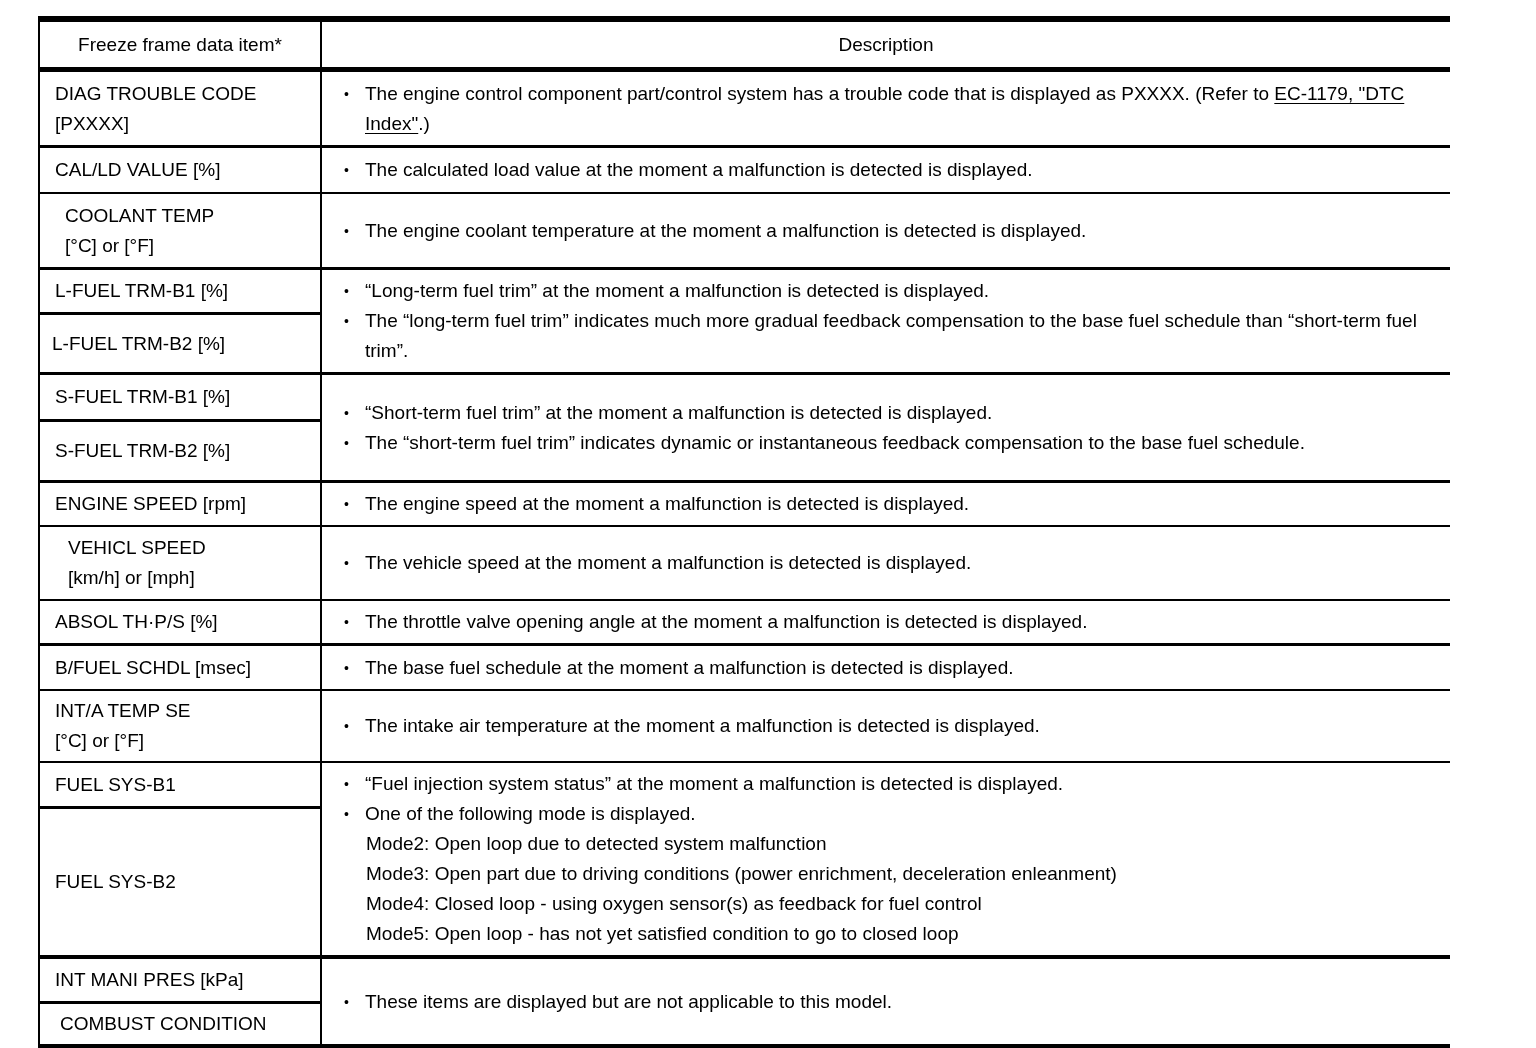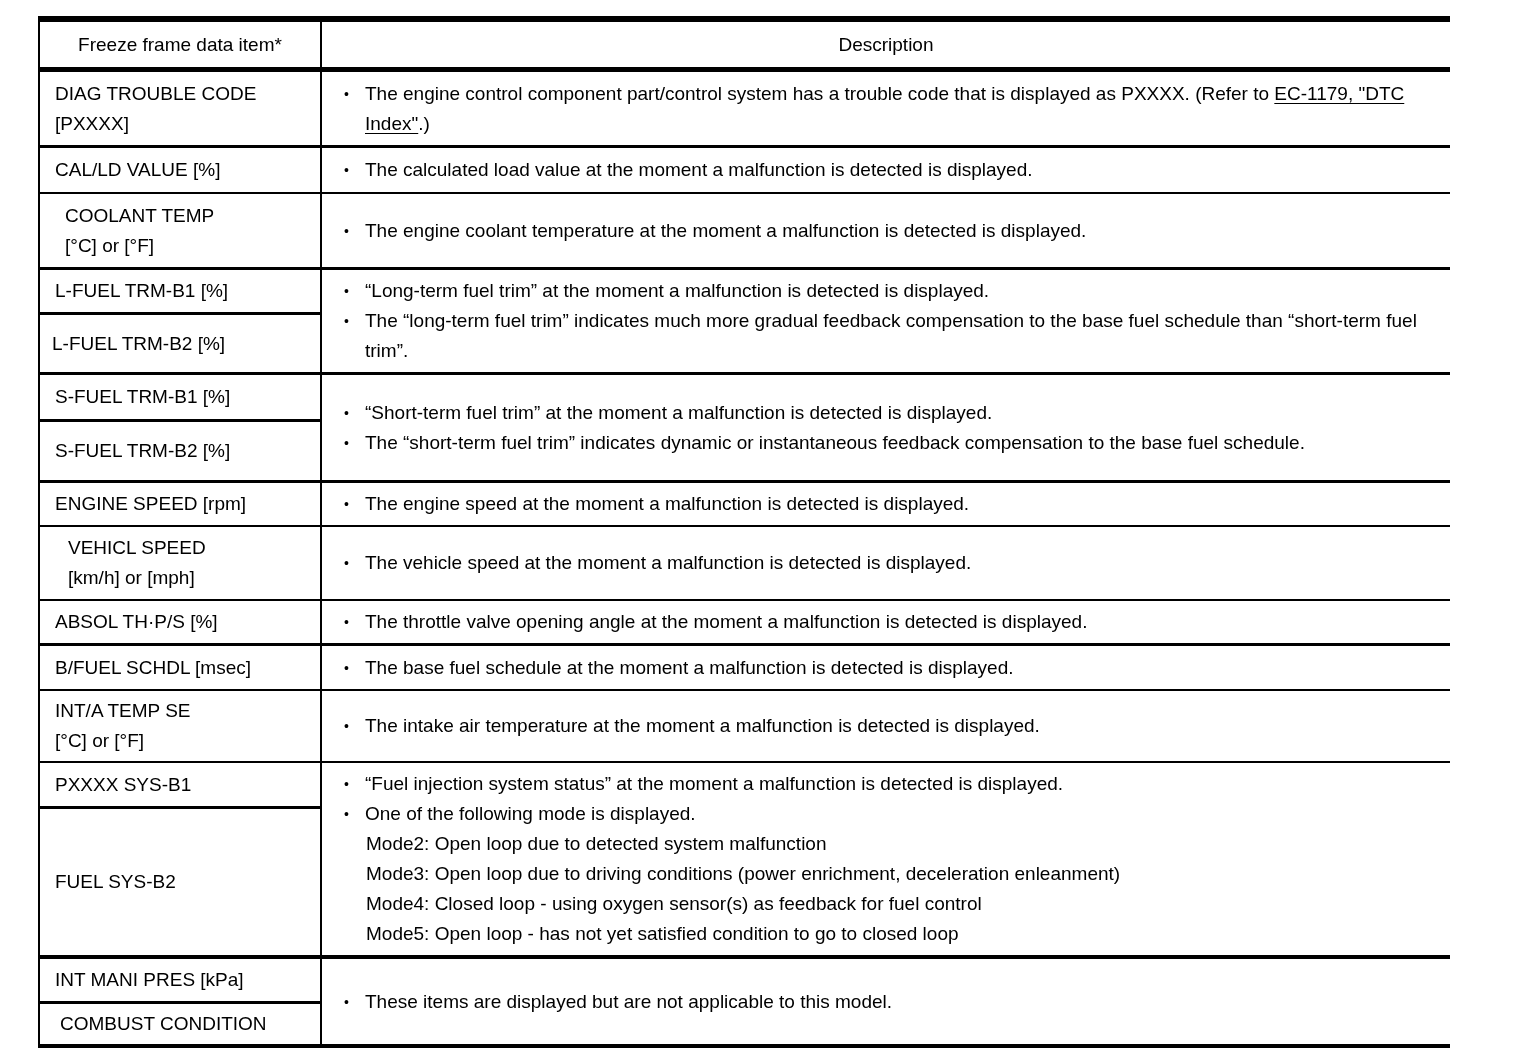--- a/index.html
+++ b/index.html
@@ -187,32 +187,32 @@
         <tr>
           <td class="item" style="height: 68px; border-bottom-width: 2px;"><span>INT/A TEMP SE</span><br><span>[°C] or [°F]</span></td>
           <td class="desc" rowspan="1" style="border-bottom-width: 2px;">
             <div class="bullet-row">
               <span class="dot">•</span>
               <span class="btext"><span>The intake air temperature at the moment a malfunction is detected is displayed.</span></span>
             </div>
           </td>
         </tr>
         <tr>
-          <td class="item" style="height: 40px; border-bottom-width: 3px;"><span>PXXXX SYS-B1</span></td>
+          <td class="item" style="height: 40px; border-bottom-width: 3px;"><span>FUEL SYS-B1</span></td>
           <td class="desc" rowspan="2" style="border-bottom-width: 4px;">
             <div class="bullet-row">
               <span class="dot">•</span>
               <span class="btext"><span>“Fuel injection system status” at the moment a malfunction is detected is displayed.</span></span>
             </div>
             <div class="bullet-row">
               <span class="dot">•</span>
               <span class="btext"><span>One of the following mode is displayed.</span></span>
             </div>
             <div class="subline">Mode2: Open loop due to detected system malfunction</div>
-            <div class="subline">Mode3: Open loop due to driving conditions (power enrichment, deceleration enleanment)</div>
+            <div class="subline">Mode3: Open part due to driving conditions (power enrichment, deceleration enleanment)</div>
             <div class="subline">Mode4: Closed loop - using oxygen sensor(s) as feedback for fuel control</div>
             <div class="subline">Mode5: Open loop - has not yet satisfied condition to go to closed loop</div>
           </td>
         </tr>
         <tr>
           <td class="item" style="height: 140px; border-bottom-width: 4px;"><span>FUEL SYS-B2</span></td>
         </tr>
         <tr>
           <td class="item" style="height: 40px; border-bottom-width: 3px;"><span>INT MANI PRES [kPa]</span></td>
           <td class="desc" rowspan="2" style="border-bottom-width: 0px;">

